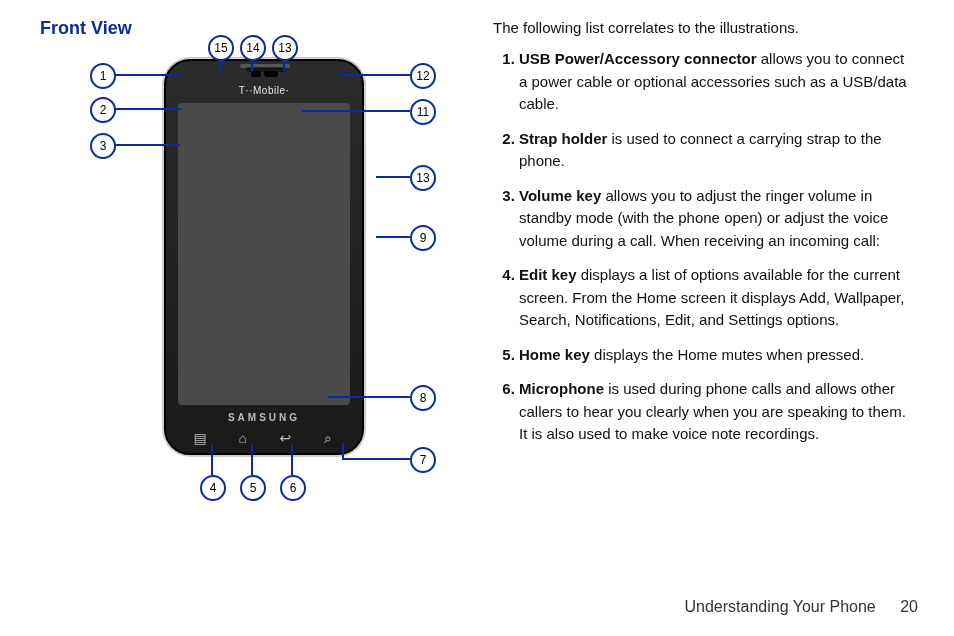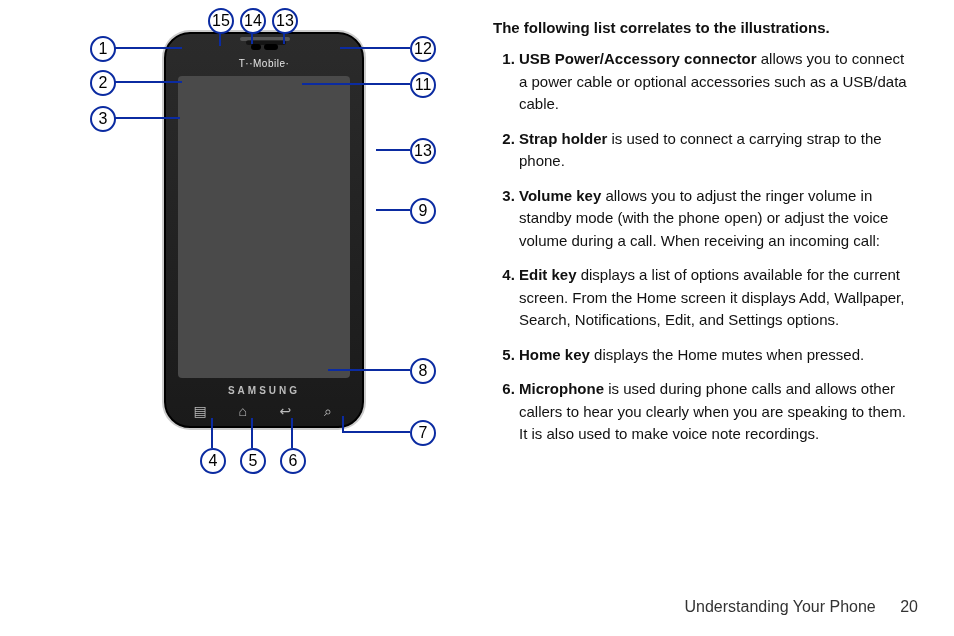--- a/index.html
+++ b/index.html
@@ -107,33 +107,33 @@
     border-radius: 2px;
   }
   .circ {
     position: absolute;
     width: 22px;
     height: 22px;
     border: 2px solid #0b2ba1;
     border-radius: 50%;
     text-align: center;
     line-height: 22px;
-    font-size: 16px;
+    font-size: 12px;
     background: #fff;
     color: #000;
   }
   .hline, .vline, .hline-s {
     position: absolute;
     background: #0b2ba1;
   }
   .hline, .hline-s { height: 2px; }
   .vline { width: 2px; }
 
   
-  .right-intro { margin: 0 0 10px 0; line-height: 1.35; font-weight: bold; }
+  .right-intro { margin: 0 0 10px 0; line-height: 1.35; }
   ol.feat {
     margin: 0;
     padding-left: 26px;
     line-height: 1.5;
   }
   ol.feat > li { margin-bottom: 12px; }
   ol.feat > li::marker { font-weight: bold; }
   ol.feat strong { font-weight: bold; }
   ul.sub {
     margin: 6px 0 0 0;
@@ -149,20 +149,21 @@
     font-size: 16px;
     color: #333;
   }
   .footer .pagenum { margin-left: 20px; }
 </style>
 </head>
 <body>
 
 <div class="page">
   <div class="col col-left">
+    <h2 class="section-title">Front View</h2>
 
     <div class="phone-wrap">
 
       <div class="phone-body">
         <div class="speaker"></div>
         <div class="sensor s3"></div>
         <div class="sensor s1"></div>
         <div class="sensor s2"></div>
         <div class="carrier">T··Mobile·</div>
         <div class="phone-screen"></div>

